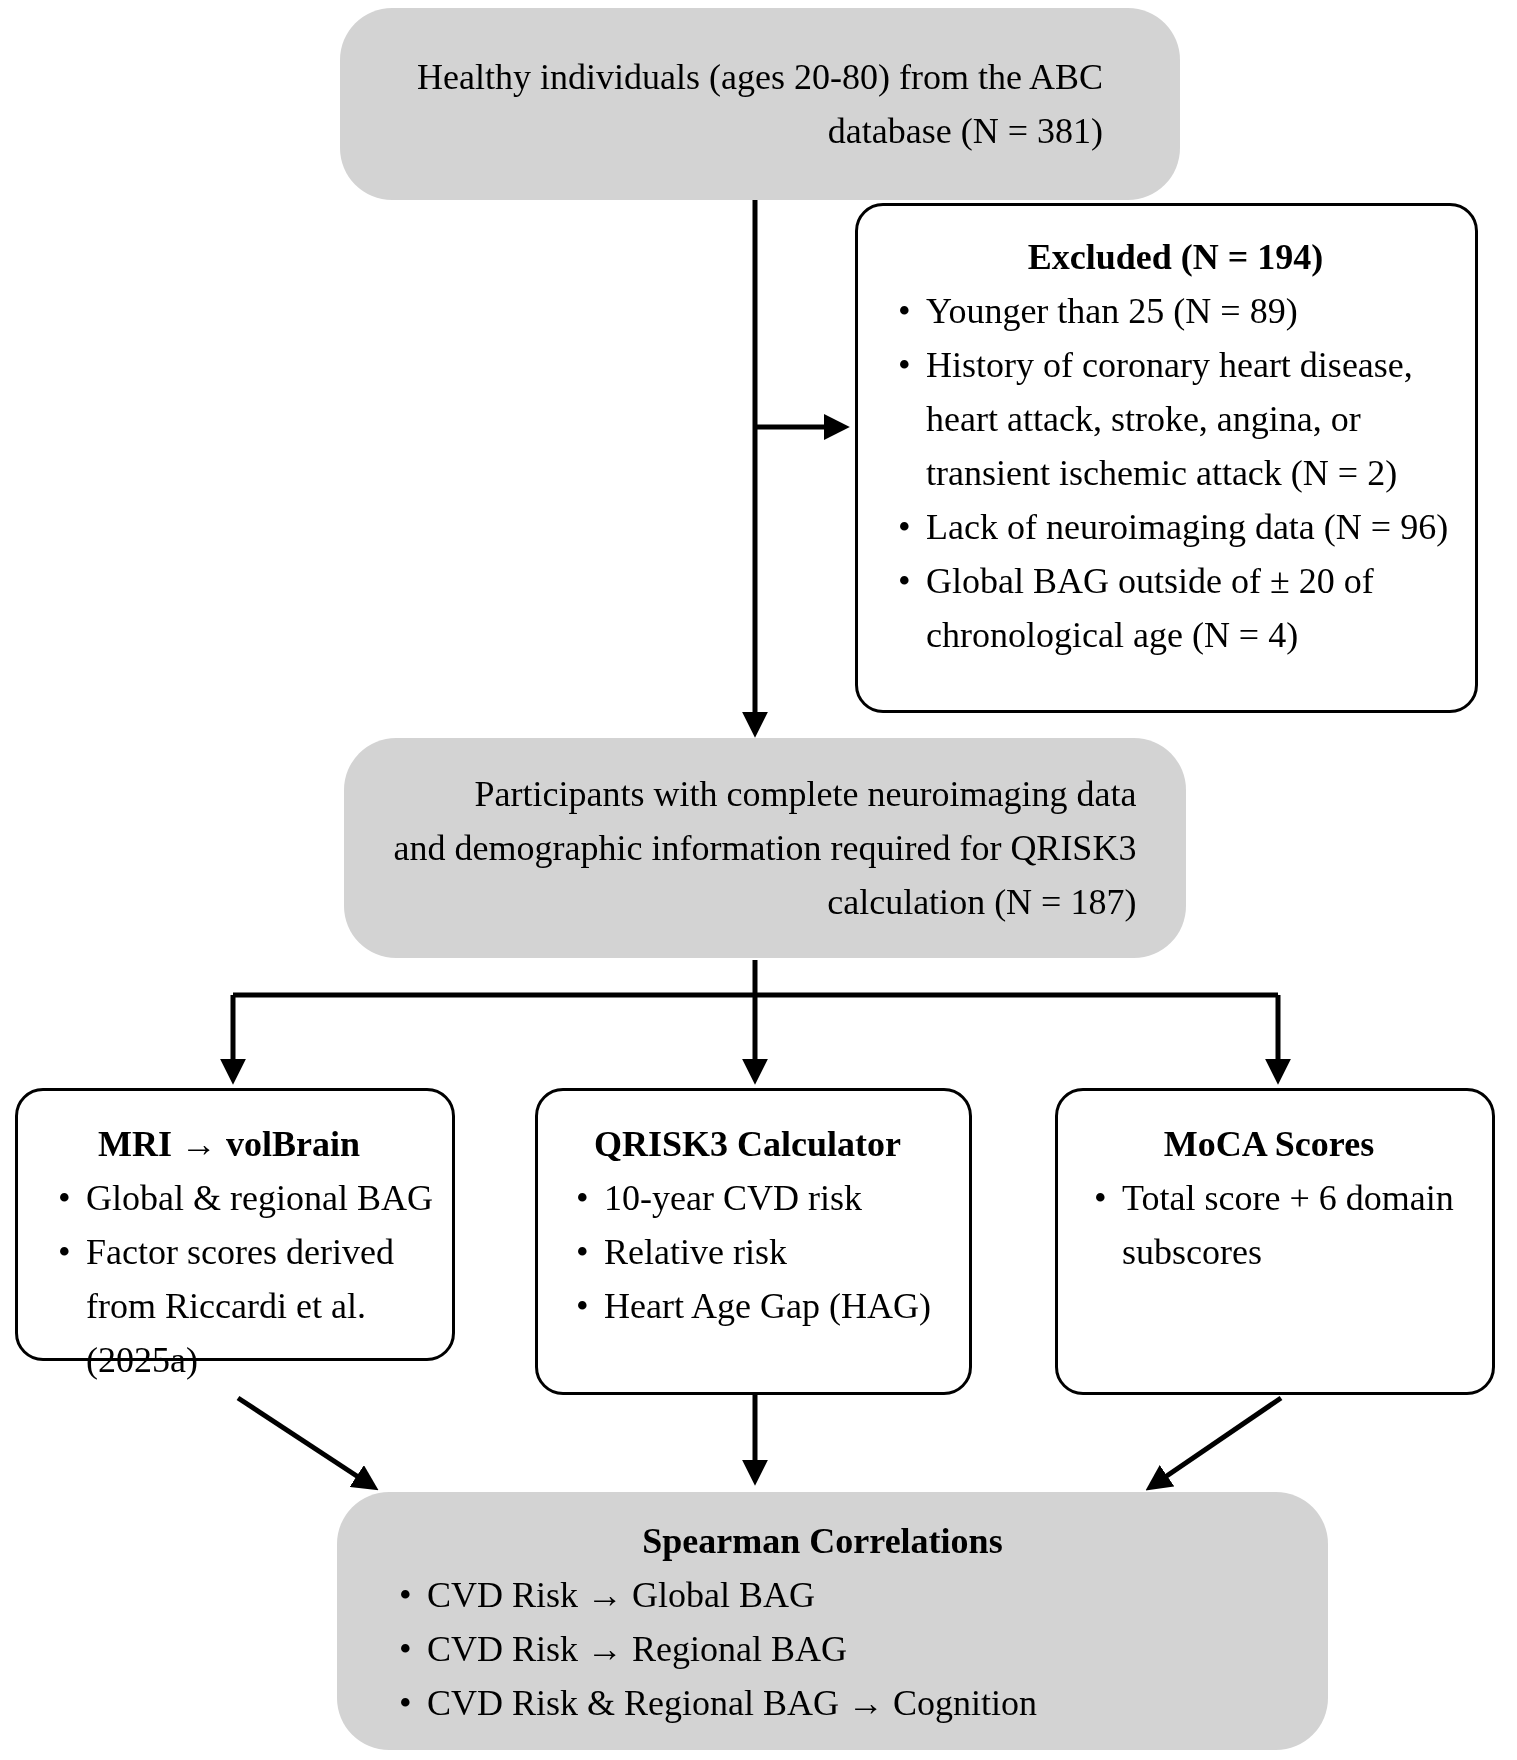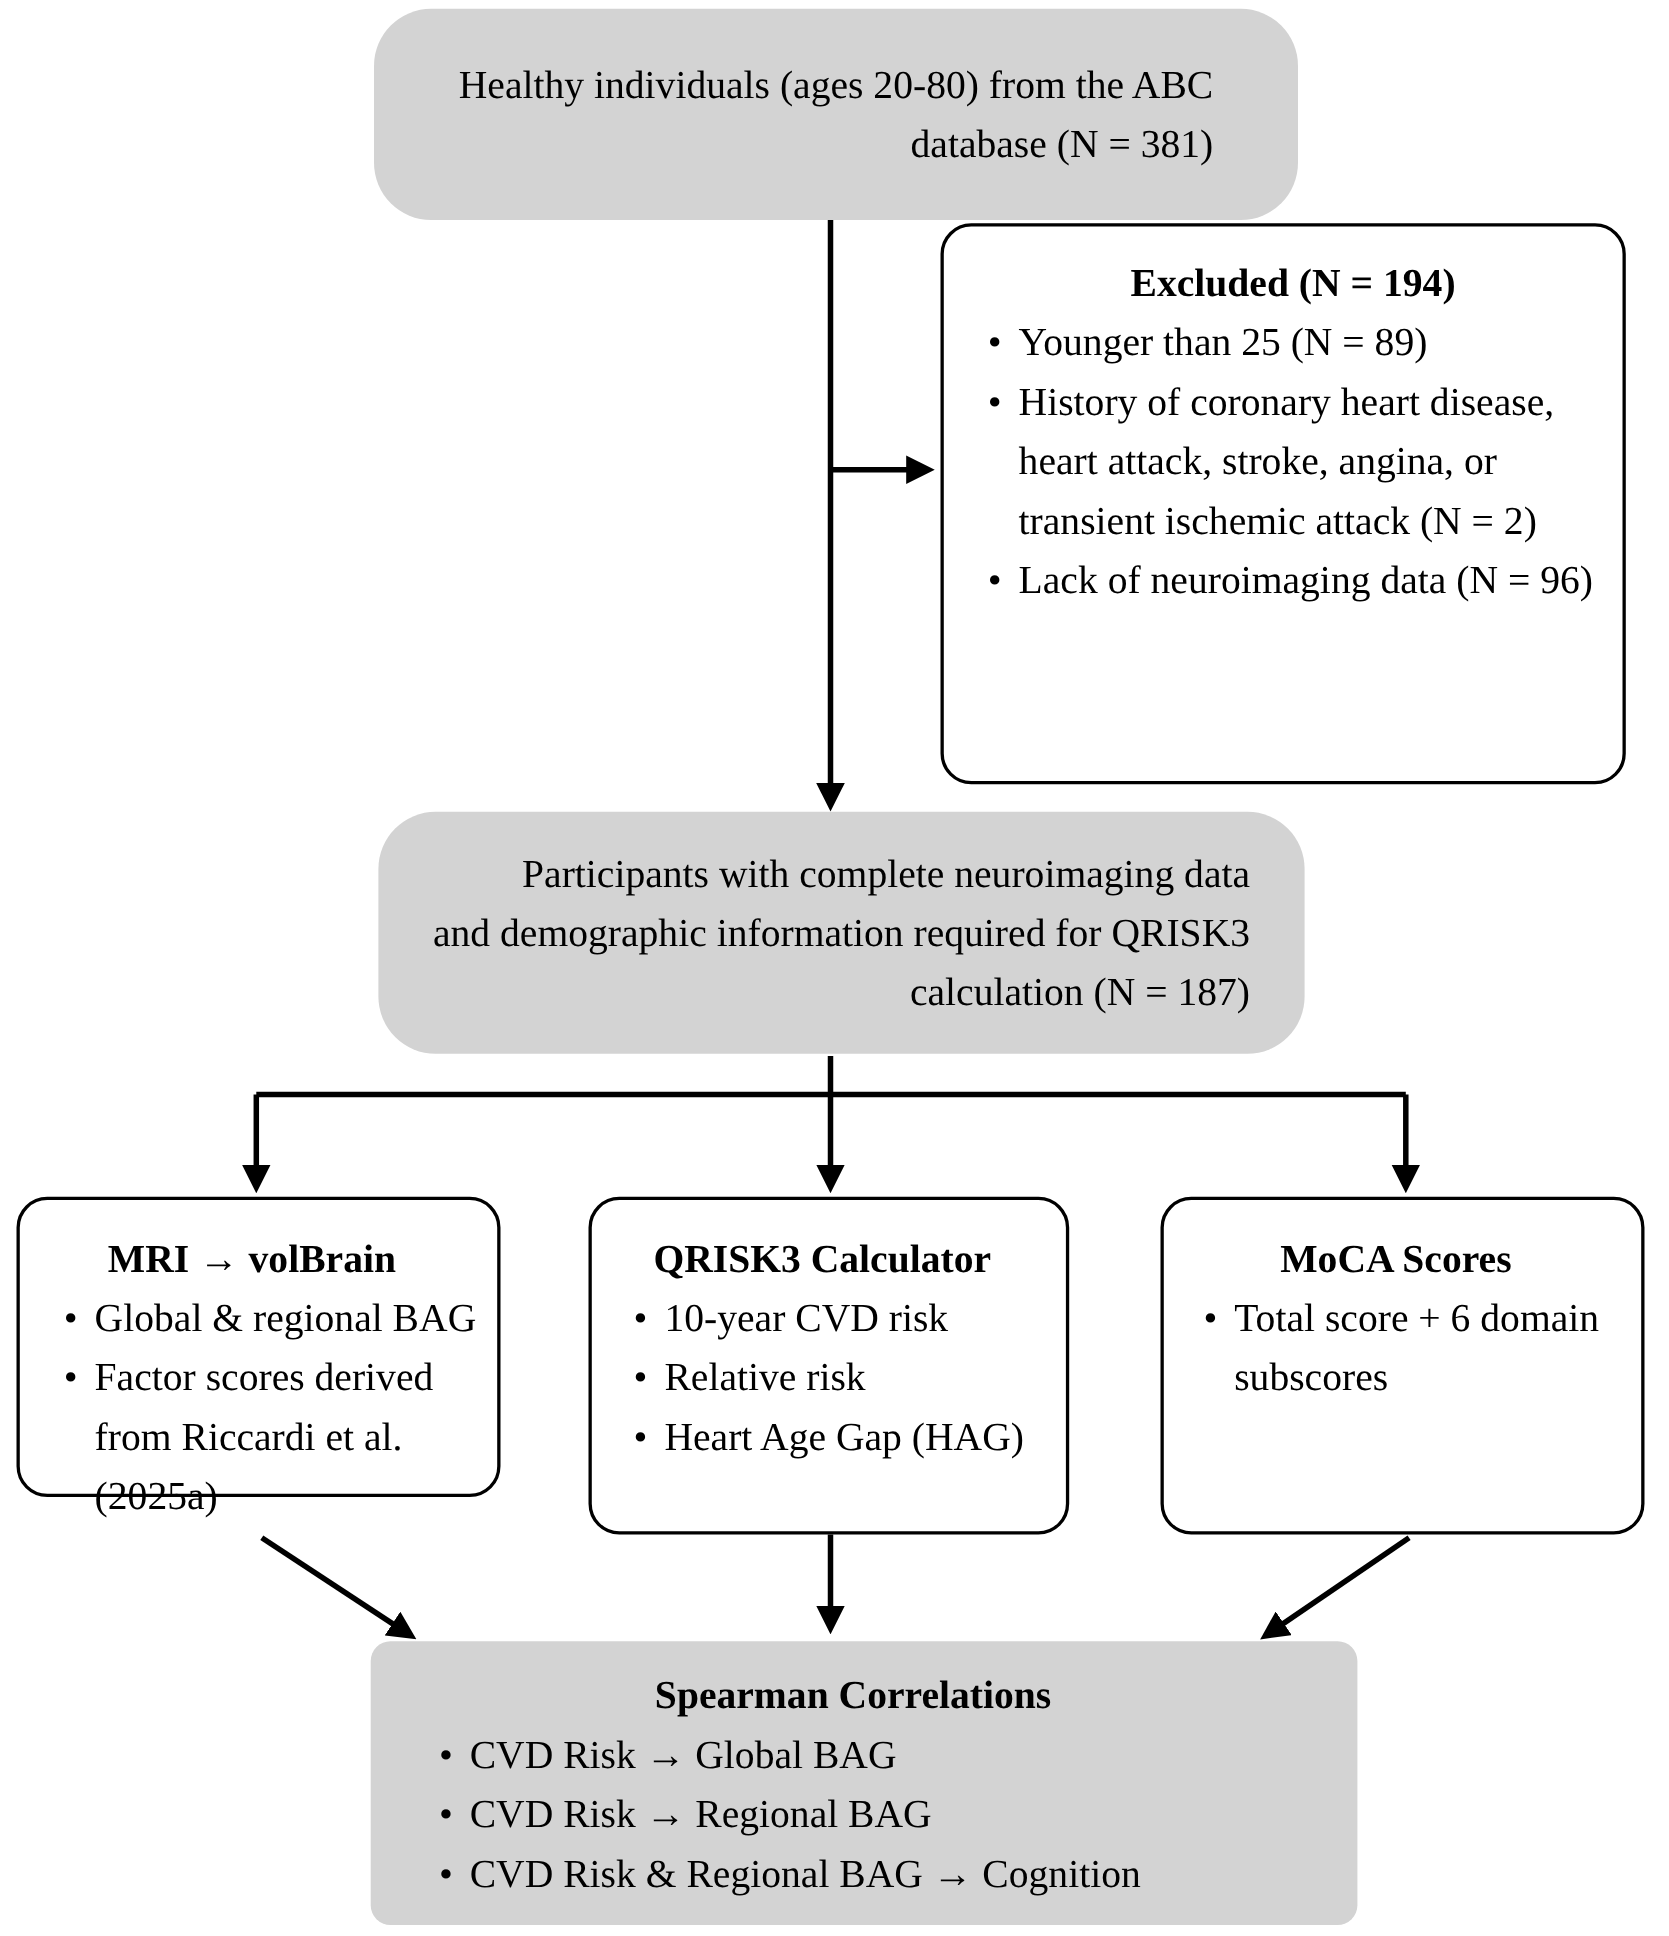--- a/index.html
+++ b/index.html
@@ -77,21 +77,21 @@
   #node-excluded     { left: 855px;  top: 203px;  width: 623px; height: 510px; padding: 24px 18px 16px 0; }
   #node-excluded ul  { margin-left: 36px; padding-right: 4px; }
   #node-excluded .node-title { padding-left: 36px; }
   #node-participants { left: 344px;  top: 738px;  width: 842px; height: 220px; padding: 22px 26px; }
   #node-mri          { left: 15px;   top: 1088px; width: 440px; height: 273px; padding: 26px 12px 10px 0; }
   #node-mri ul       { margin-left: 36px; }
   #node-qrisk3       { left: 535px;  top: 1088px; width: 437px; height: 307px; padding: 26px 12px 10px 0; }
   #node-qrisk3 ul    { margin-left: 34px; }
   #node-moca         { left: 1055px; top: 1088px; width: 440px; height: 307px; padding: 26px 12px 10px 0; }
   #node-moca ul      { margin-left: 32px; }
-  #node-spearman     { left: 337px;  top: 1492px; width: 897px; height: 258px; padding: 22px 20px 10px 0; border-radius: 18px; }
+  #node-spearman     { left: 337px;  top: 1492px; width: 991px; height: 258px; padding: 22px 20px 10px 0; }
   #node-spearman ul  { margin-left: 58px; }
 </style>
 </head>
 <body>
 
 <div class="canvas">
 
   <svg class="connectors" viewBox="0 0 1517 1760" xmlns="http://www.w3.org/2000/svg">
     <defs>
       <marker id="ah" viewBox="0 0 10 10" refX="7" refY="5" markerWidth="5.2" markerHeight="5.2" orient="auto-start-reverse">
@@ -112,21 +112,22 @@
 
   <div class="node gray center-text" id="node-healthy">
     <span>Healthy individuals (ages 20-80) from the ABC
 database (N = 381)</span>
   </div>
 
   <div class="node outlined" id="node-excluded">
     <div class="node-title">Excluded (N = 194)</div>
     <ul class="bullets"><li>Younger than 25 (N = 89)</li><li>History of coronary heart disease,
 heart attack, stroke, angina, or
-transient ischemic attack (N = 2)</li><li>Lack of neuroimaging data (N = 96)</li></ul>
+transient ischemic attack (N = 2)</li><li>Lack of neuroimaging data (N = 96)</li><li>Global BAG outside of ± 20 of
+chronological age (N = 4)</li></ul>
   </div>
 
   <div class="node gray center-text" id="node-participants">
     <span>Participants with complete neuroimaging data
 and demographic information required for QRISK3
 calculation (N = 187)</span>
   </div>
 
   <div class="node outlined" id="node-mri">
     <div class="node-title">MRI → volBrain</div>

